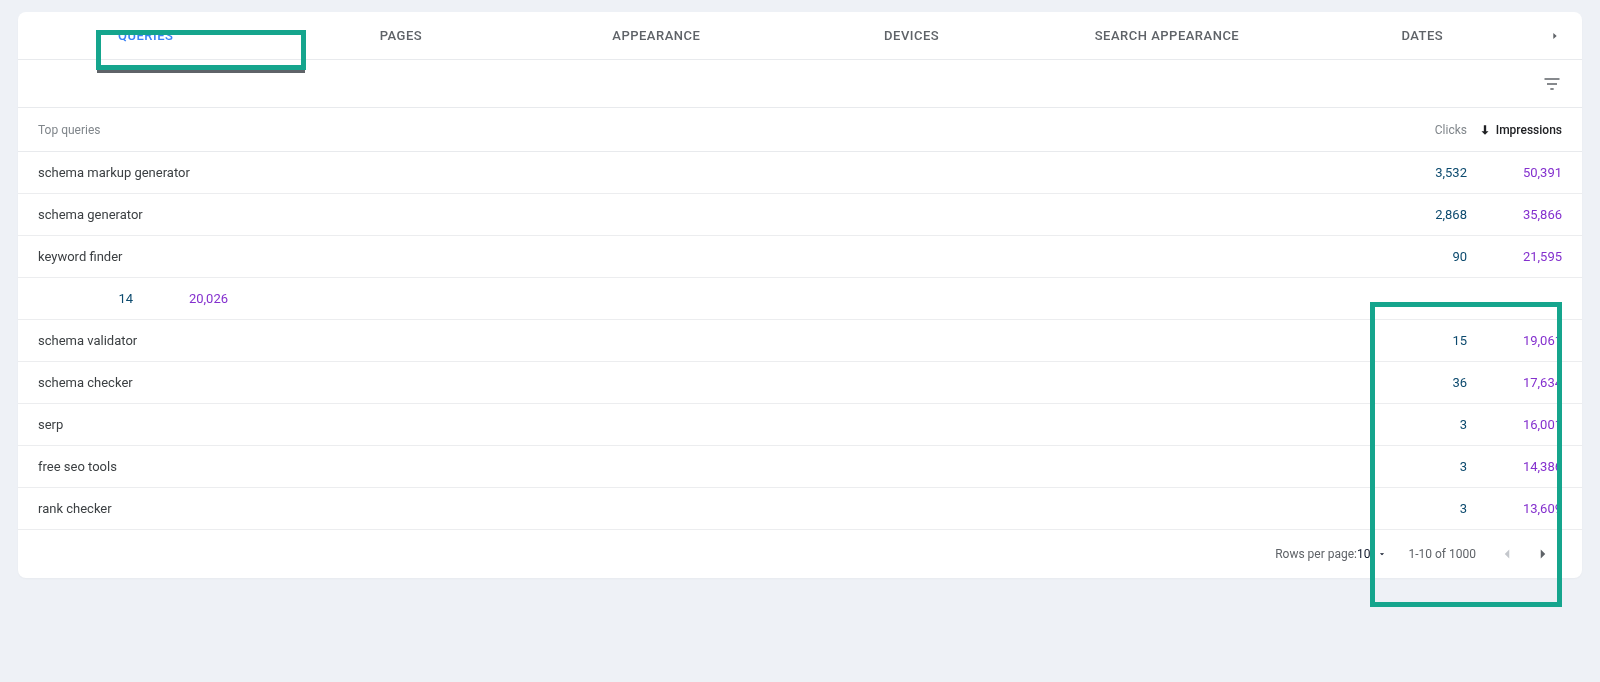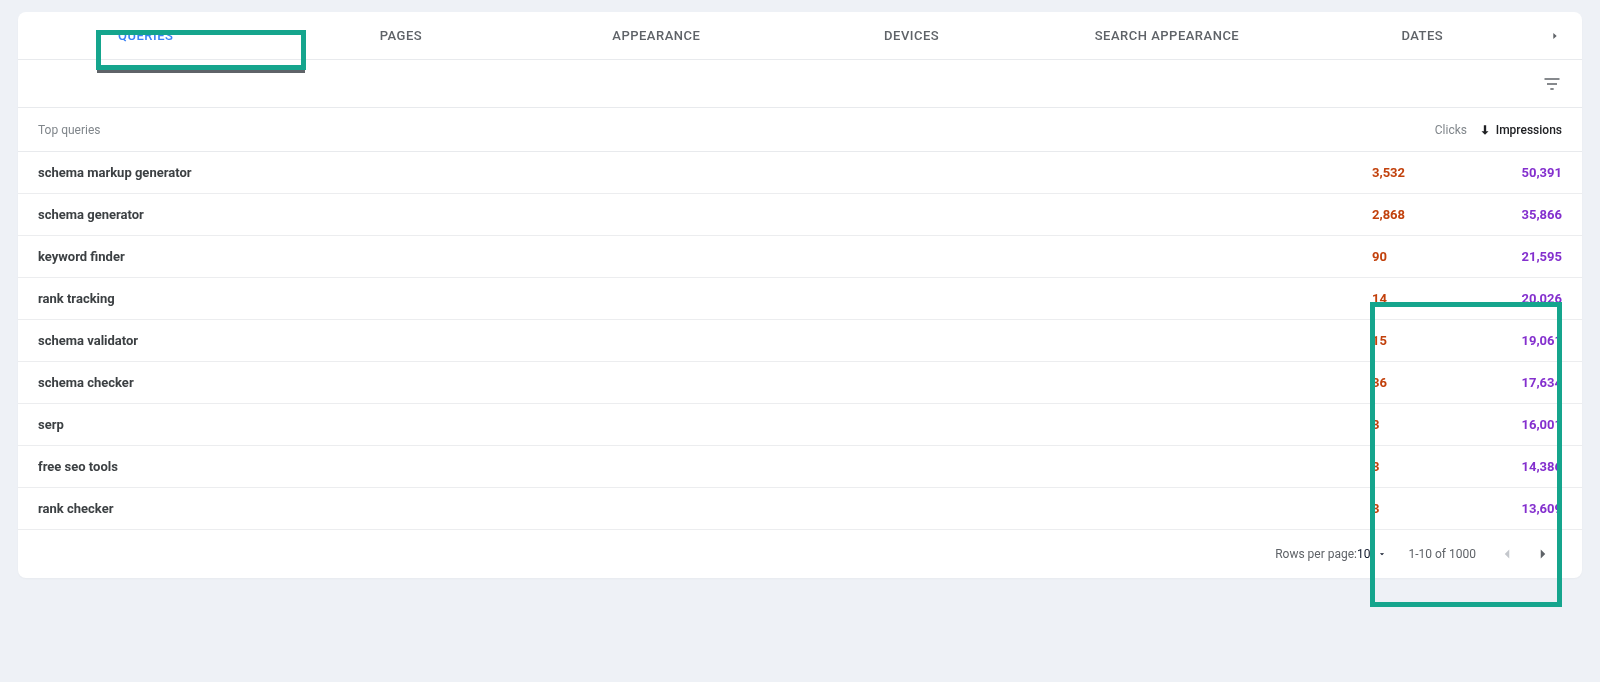--- a/index.html
+++ b/index.html
@@ -101,24 +101,23 @@
   .hdr-sorted { color: #202124; font-weight: 500; }
   .sort-arrow-icon { width: 14px; height: 14px; }
   .data-row {
     display: flex;
     align-items: center;
     height: 42px;
     font-size: 13px;
     color: #3c4043;
     padding: 0 20px;
     border-bottom: 1px solid #ecedef;
-    font-weight: bold;
   }
   .cell-query { flex: 1 1 auto; cursor: pointer; }
-  .cell-clicks { width: 95px; color: #c2410c; }
+  .cell-clicks { width: 95px; text-align: right; color: #0c4a6e; }
   .cell-impr   { width: 95px; text-align: right; color: #8430ce; }
   
   .pager {
     height: 48px;
     display: flex;
     justify-content: flex-end;
     align-items: center;
     gap: 22px;
     padding-right: 30px;
     font-size: 12px;
@@ -184,21 +183,20 @@
       <div class="cell-query">schema generator</div>
       <div class="cell-clicks">2,868</div>
       <div class="cell-impr">35,866</div>
     </div>
     <div class="data-row">
       <div class="cell-query">keyword finder</div>
       <div class="cell-clicks">90</div>
       <div class="cell-impr">21,595</div>
     </div>
     <div class="data-row">
-      <div class="cell-query">rank tracking</div>
       <div class="cell-clicks">14</div>
       <div class="cell-impr">20,026</div>
     </div>
     <div class="data-row">
       <div class="cell-query">schema validator</div>
       <div class="cell-clicks">15</div>
       <div class="cell-impr">19,061</div>
     </div>
     <div class="data-row">
       <div class="cell-query">schema checker</div>

